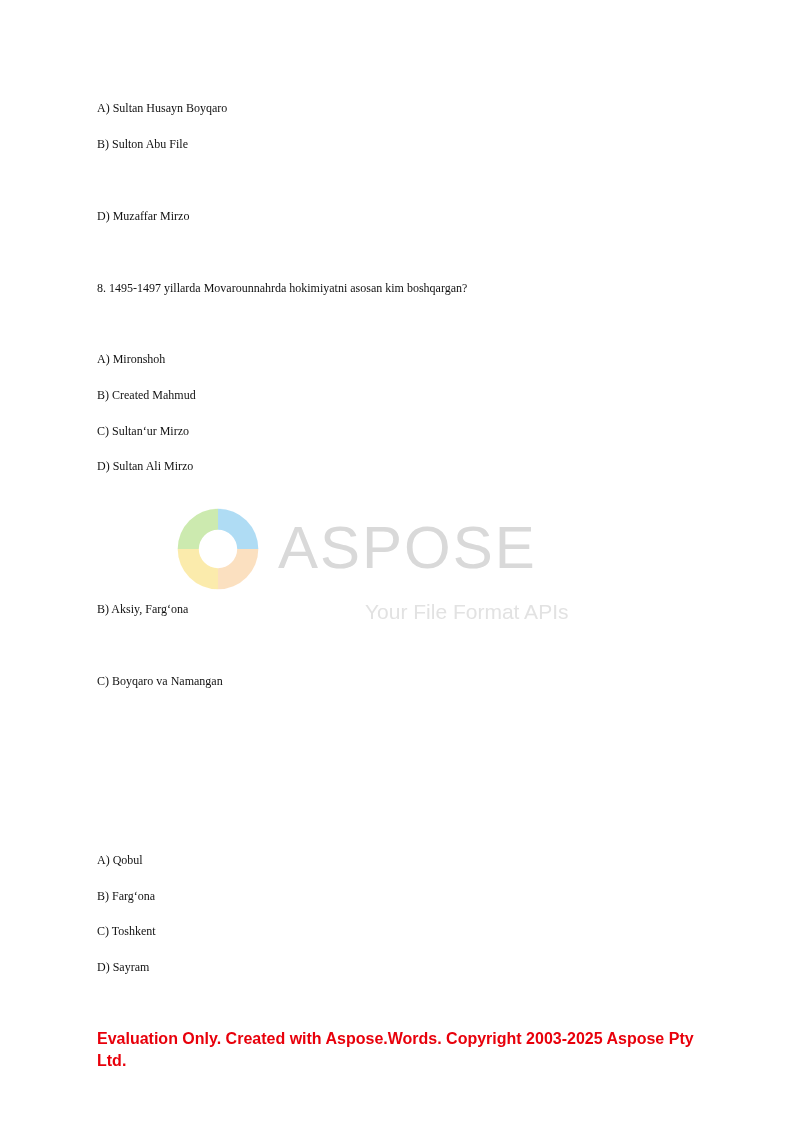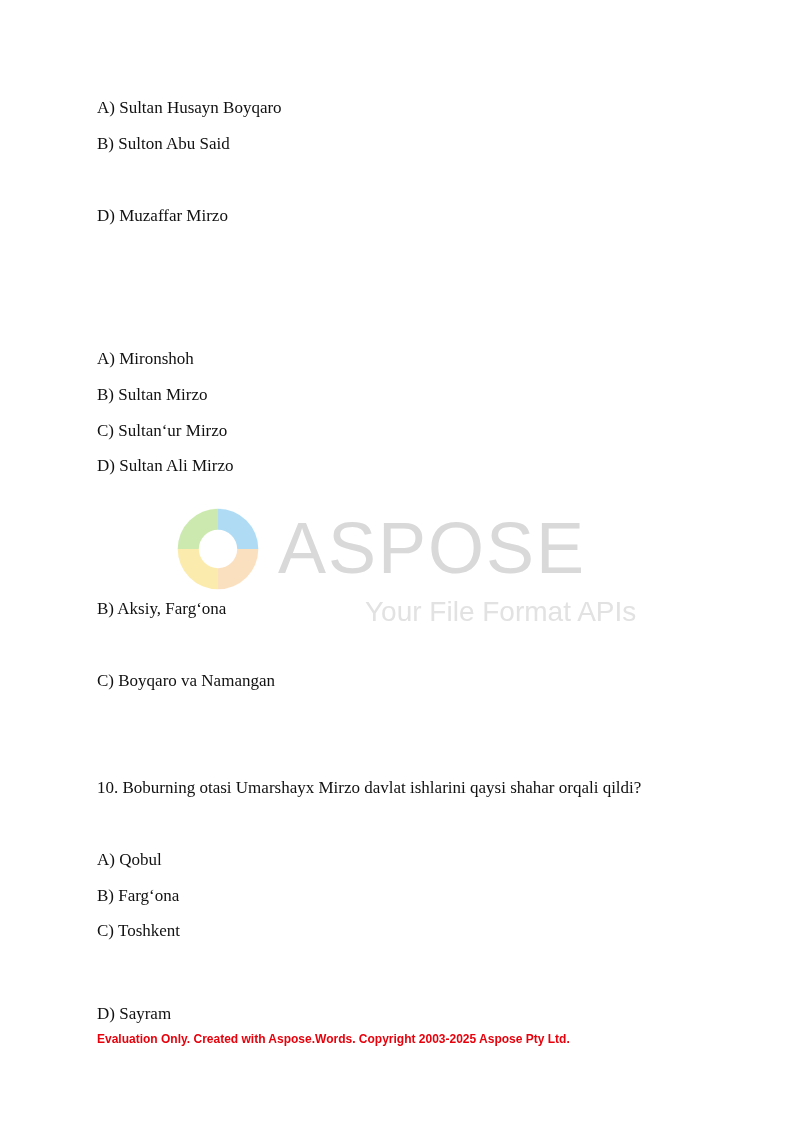--- a/index.html
+++ b/index.html
@@ -16,21 +16,21 @@
       color: #111111;
     }
     .page {
       position: absolute;
       left: 0; top: 0;
       width: 800px; height: 1130px;
     }
     .line {
       position: absolute;
       left: 97px;
-      font-size: 17px;
+      font-size: 12px;
       line-height: 20px;
       white-space: nowrap;
       z-index: 2;
     }
     .watermark {
       position: absolute;
       left: 160px;
       top: 495px;
       width: 480px;
       height: 140px;
@@ -43,43 +43,43 @@
       top: 6px;
       width: 100px;
       height: 96px;
       opacity: 0.45;
     }
     .wm-title {
       position: absolute;
       left: 118px;
       top: 8px;
       font-family: "Liberation Sans", "DejaVu Sans", sans-serif;
-      font-size: 72px;
+      font-size: 60px;
       line-height: 90px;
       letter-spacing: 2px;
       color: #d9d9d9;
       font-weight: normal;
     }
     .wm-sub {
       position: absolute;
       left: 205px;
       top: 103px;
       font-family: "Liberation Sans", "DejaVu Sans", sans-serif;
-      font-size: 28px;
+      font-size: 21px;
       line-height: 28px;
       color: #e2e2e2;
     }
     .eval-notice {
       position: absolute;
       left: 97px;
       top: 1028px;
       width: 620px;
       font-family: "Liberation Sans", "DejaVu Sans", sans-serif;
       font-weight: bold;
-      font-size: 12px;
+      font-size: 16px;
       line-height: 22px;
       color: #e8000b;
       z-index: 2;
     }
   </style>
 </head>
 <body>
 
 <div class="page">
 
@@ -89,31 +89,31 @@
       <path d="M92 50 A42 42 0 0 1 50 92 L50 70 A20 20 0 0 0 70 50 Z" fill="#f39c3b" opacity="0.7"></path>
       <path d="M50 92 A42 42 0 0 1 8 50 L30 50 A20 20 0 0 0 50 70 Z" fill="#f7d44a"></path>
       <path d="M8 50 A42 42 0 0 1 50 8 L50 30 A20 20 0 0 0 30 50 Z" fill="#8fd14f"></path>
       <circle cx="50" cy="50" r="18" fill="#ffffff"></circle>
     </svg>
     <div class="wm-title">ASPOSE</div>
     <div class="wm-sub">Your File Format APIs</div>
   </div>
 
   <div class="line" style="top:98px">A) Sultan Husayn Boyqaro</div>
-  <div class="line" style="top:134px">B) Sulton Abu Said</div>
+  <div class="line" style="top:134px">B) Sulton Abu File</div>
   <div class="line" style="top:206px">D) Muzaffar Mirzo</div>
 
+  <div class="line" style="top:278px">8. 1495-1497 yillarda Movarounnahrda hokimiyatni asosan kim boshqargan?</div>
   <div class="line" style="top:349px">A) Mironshoh</div>
-  <div class="line" style="top:385px">B) Sultan Mirzo</div>
+  <div class="line" style="top:385px">B) Created Mahmud</div>
   <div class="line" style="top:421px">C) Sultan‘ur Mirzo</div>
   <div class="line" style="top:456px">D) Sultan Ali Mirzo</div>
 
   <div class="line" style="top:599px">B) Aksiy, Farg‘ona</div>
   <div class="line" style="top:671px">C) Boyqaro va Namangan</div>
 
-  <div class="line" style="top:778px">10. Boburning otasi Umarshayx Mirzo davlat ishlarini qaysi shahar orqali qildi?</div>
   <div class="line" style="top:850px">A) Qobul</div>
   <div class="line" style="top:886px">B) Farg‘ona</div>
   <div class="line" style="top:921px">C) Toshkent</div>
-  <div class="line" style="top:1004px">D) Sayram</div>
+  <div class="line" style="top:957px">D) Sayram</div>
 
   <div class="eval-notice">Evaluation Only. Created with Aspose.Words. Copyright 2003-2025 Aspose Pty Ltd.</div>
 </div>
 
 </body></html>

